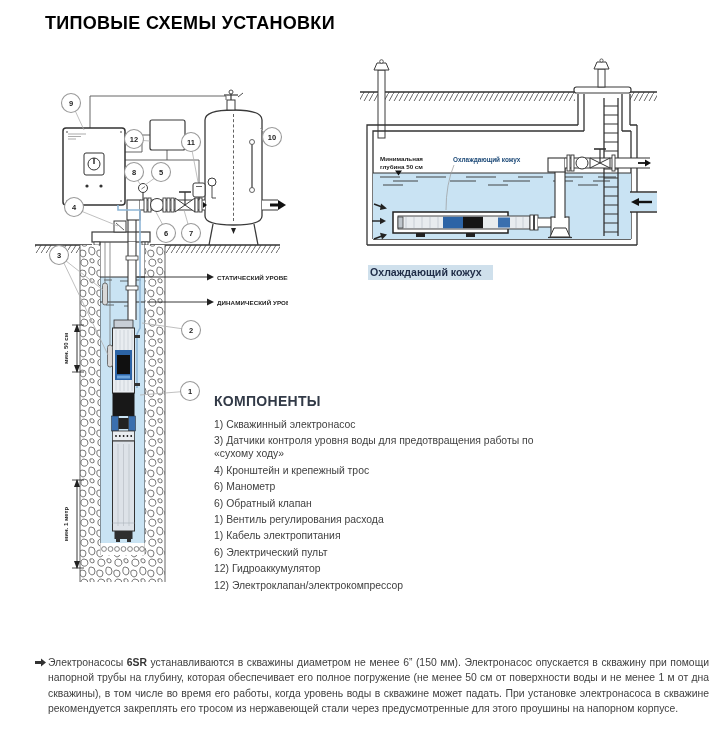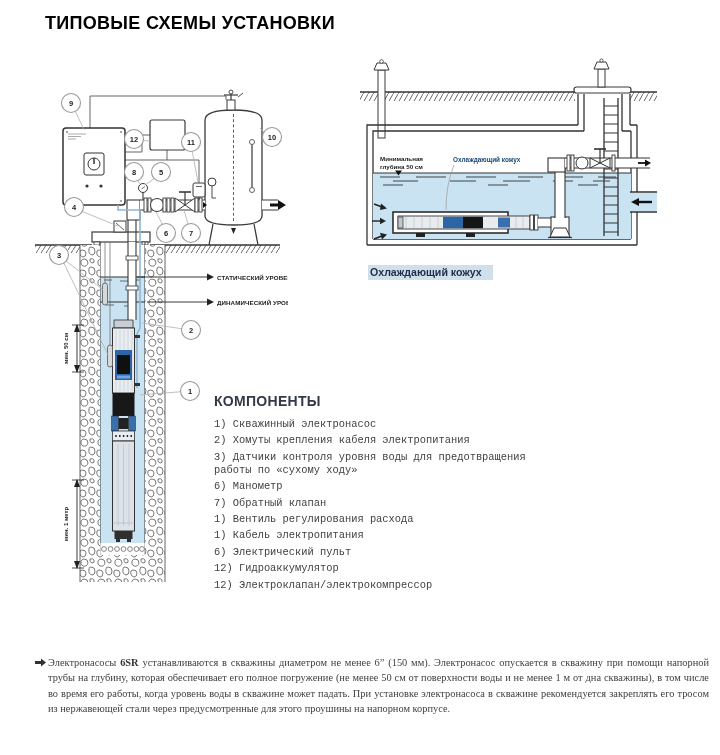--- a/index.html
+++ b/index.html
@@ -8,25 +8,25 @@
   .abs{position:absolute;}
   #title{left:45px;top:13px;font-size:18px;font-weight:bold;color:#000000;letter-spacing:.3px;}
   
   #cooling{left:368px;top:262px;width:333px;}
   #cooling .hd{display:inline-block;background:#cfe0ec;color:#1f2c47;font-weight:bold;
                font-size:10.6px;padding:1px 5px 2px 2px;min-width:118px;}
   #cooling p{margin:6px 0 0 0;font-size:10.4px;line-height:13.4px;text-align:justify;color:#414141;}
   
   #components{left:214px;top:393px;width:364px;}
   #components .hd{font-size:14px;font-weight:bold;color:#323a47;letter-spacing:.3px;}
-  #components ul{list-style:none;margin:9px 12px 0 0;padding:0;font-family:Liberation Mono, monospace;}
+  #components ul{list-style:none;margin:9px 12px 0 0;padding:0;}
   #components li{font-size:10.4px;line-height:13px;margin-bottom:3.4px;color:#414141;}
   
   #footnote{left:35px;top:655px;width:674px;font-size:10.4px;line-height:15.4px;
-            text-align:justify;color:#414141;font-family:Liberation Serif, serif;}
+            text-align:justify;color:#414141;}
   #footnote .txt{display:block;padding-left:13px;}
   #footnote .arrow{position:absolute;left:0;top:3px;}
   b{color:#353535;}
   svg text{font-family:"Liberation Sans",sans-serif;}
   .lvl{font-size:6.2px;font-weight:bold;fill:#222;letter-spacing:.1px;}
   .dim{font-size:6px;font-weight:bold;fill:#222;}
   .cnum{font-size:7.5px;font-weight:bold;fill:#222;}
   .rlbl{font-size:6.2px;font-weight:bold;fill:#1a1a1a;}
   .rlblb{font-size:6.4px;font-weight:bold;fill:#1c4977;}
 </style>
@@ -431,24 +431,24 @@
 </svg>
 
 <div class="abs" id="cooling">
   <span class="hd">Охлаждающий кожух</span>
 </div>
 
 <div class="abs" id="components">
   <div class="hd">КОМПОНЕНТЫ</div>
   <ul>
     <li>1) Скважинный электронасос</li>
-    <li>2) Хомуты крепления кабеля электропитания</li>
     <li>3) Датчики контроля уровня воды для предотвращения работы по «сухому ходу»</li>
+    <li>4) Кронштейн и крепежный трос</li>
     <li>6) Манометр</li>
-    <li>7) Обратный клапан</li>
+    <li>6) Обратный клапан</li>
     <li>1) Вентиль регулирования расхода</li>
     <li>1) Кабель электропитания</li>
     <li>6) Электрический пульт</li>
     <li>12) Гидроаккумулятор</li>
     <li>12) Электроклапан/электрокомпрессор</li>
   </ul>
 </div>
 
 <div class="abs" id="footnote">
   <svg class="arrow" width="11" height="9" viewBox="0 0 11 9">

